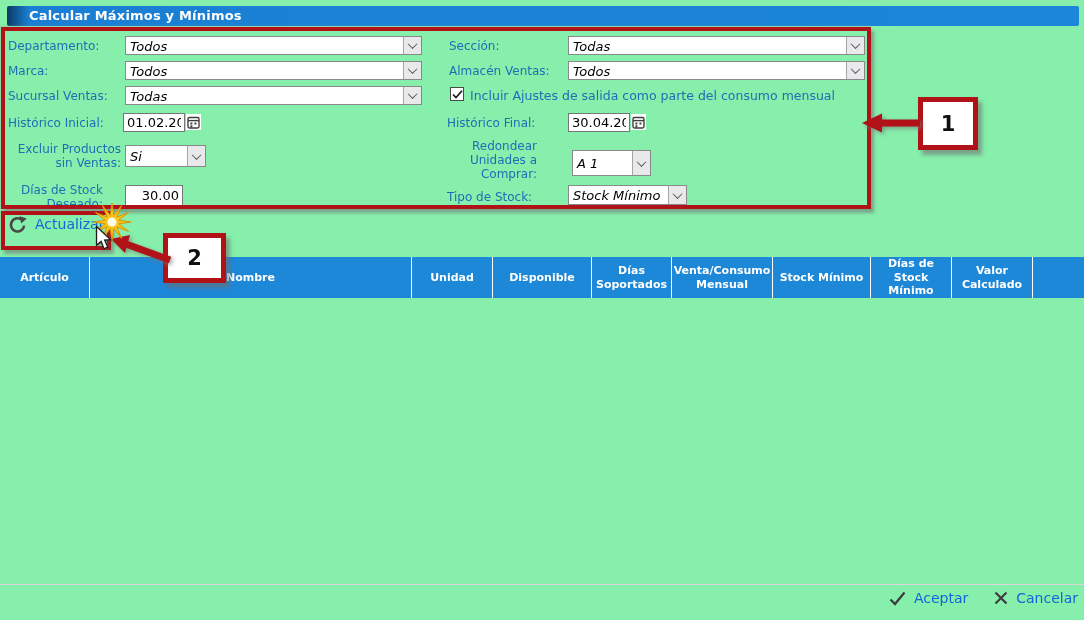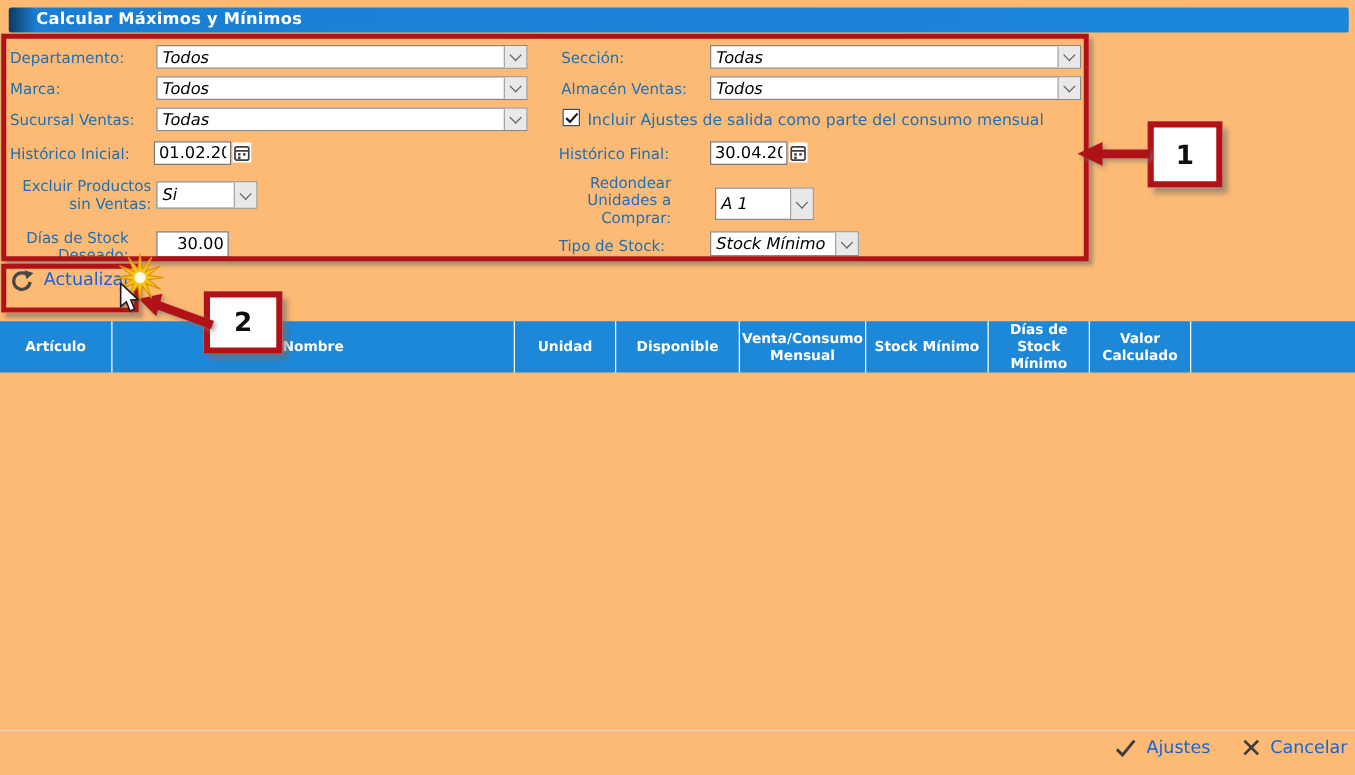--- a/index.html
+++ b/index.html
@@ -1,18 +1,18 @@
 <!DOCTYPE html>
 <html><head>
 <meta charset="utf-8">
 <style>
   * { margin:0; padding:0; box-sizing:border-box; }
   html,body { background:#ffffff; }
   body { font-family:"DejaVu Sans","Liberation Sans",sans-serif; }
-  #page { position:relative; width:1084px; height:620px; background:#fdba74; overflow:hidden; }
+  #page { position:relative; width:1084px; height:620px; background:#86efac; overflow:hidden; }
 
   
   .titlebar { position:absolute; left:7px; top:6px; width:1072px; height:20px;
     background:linear-gradient(90deg,#0c3a63 0px,#1a7fd4 22px,#1b86da 100%);
     border-radius:2px; color:#fff; font-weight:bold; font-size:13px;
     line-height:20px; padding-left:22px; letter-spacing:.2px; }
 
   
   .flabel { position:absolute; color:#1d6fb5; font-size:12px; line-height:14px;text-align:right; }
 
@@ -171,35 +171,36 @@
       <polygon points="11.6,0.2 18.8,2.4 13.2,7.4" fill="#474747"></polygon>
     </svg>
     <span class="lbl">Actualizar</span>
   </div>
 
   <div class="thead">
     <div class="th" style="width:90px;">Artículo</div>
     <div class="th" style="width:322px;">Nombre</div>
     <div class="th" style="width:81px;">Unidad</div>
     <div class="th" style="width:99px;">Disponible</div>
+    <div class="th" style="width:80px;">Días Soportados</div>
     <div class="th" style="width:101px;">Venta/Consumo Mensual</div>
     <div class="th" style="width:98px;">Stock Mínimo</div>
     <div class="th" style="width:81px;">Días de Stock Mínimo</div>
     <div class="th" style="width:81px;">Valor Calculado</div>
     <div class="th" style="width:41px;"></div>
   </div>
 
 
   <div class="footer-line"></div>
   <div class="footer-actions">
     <div class="faction">
       <svg width="17" height="15" viewBox="0 0 17 15">
         <polyline points="1.5,8.5 6,13 15.5,1.5" fill="none" stroke="#3d3d3d" stroke-width="2.3"></polyline>
       </svg>
-      <span>Ajustes</span>
+      <span>Aceptar</span>
     </div>
     <div class="faction">
       <svg width="14" height="14" viewBox="0 0 14 14">
         <line x1="1.5" y1="1.5" x2="12.5" y2="12.5" stroke="#3d3d3d" stroke-width="2.2"></line>
         <line x1="12.5" y1="1.5" x2="1.5" y2="12.5" stroke="#3d3d3d" stroke-width="2.2"></line>
       </svg>
       <span>Cancelar</span>
     </div>
   </div>
 

